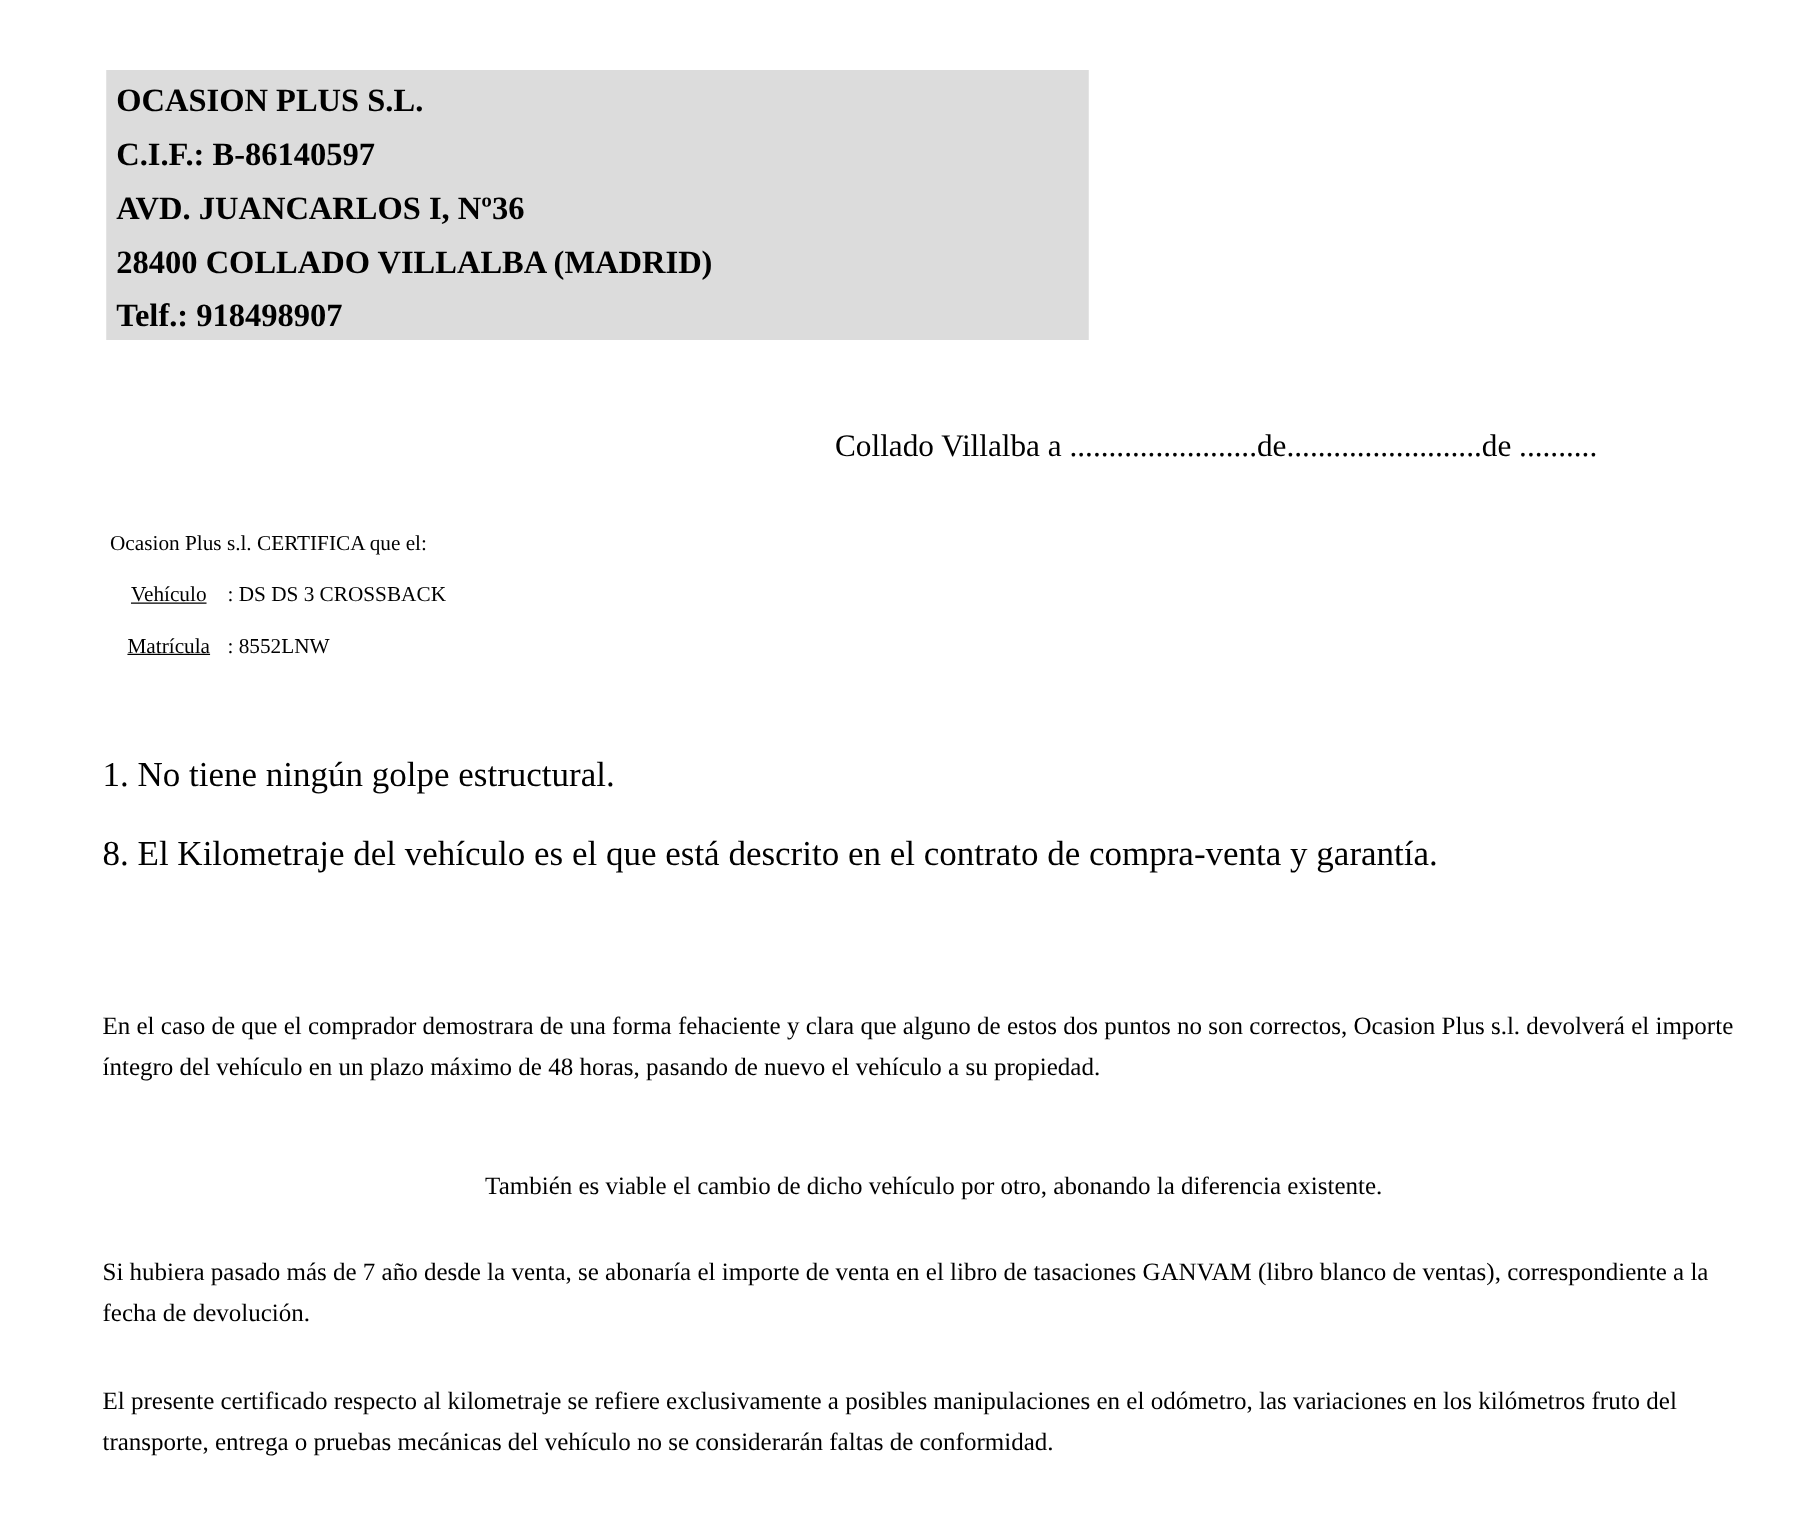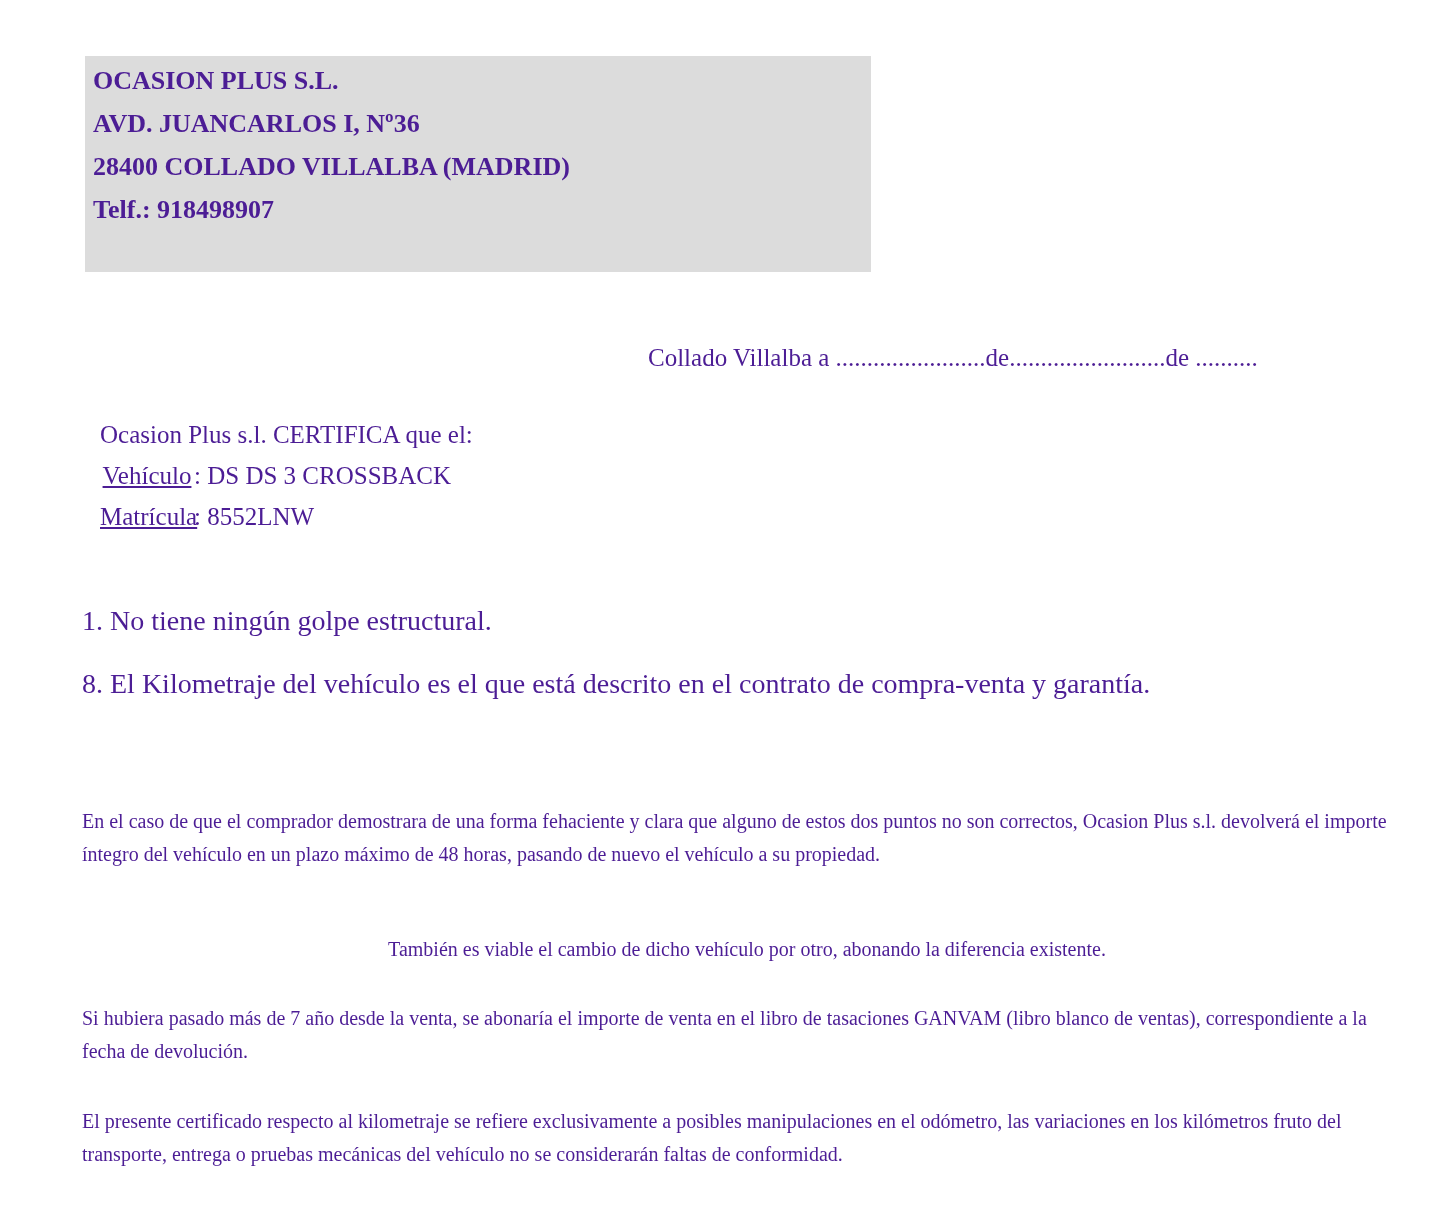--- a/index.html
+++ b/index.html
@@ -6,53 +6,52 @@
     margin: 0;
     padding: 0;
     background: #ffffff;
   }
   .page {
     position: relative;
     width: 1440px;
     height: 1219px;
     background: #ffffff;
     font-family: "Liberation Serif", "DejaVu Serif", serif;
-    color: #4c1d95;
+    color: #000000;
     overflow: hidden;
   }
   .header-box {
     position: absolute;
     left: 85px;
     top: 56px;
     width: 786px;
     height: 216px;
     background: #dcdcdc;
     box-sizing: border-box;
     padding: 3px 0 0 8px;
   }
   .header-box .hline {
     font-size: 26px;
     font-weight: bold;
     line-height: 43px;
     white-space: nowrap;
   }
   .date-line {
     position: absolute;
-    left: 648px;
+    left: 668px;
     top: 344px;
     font-size: 25px;
     white-space: nowrap;
   }
   .cert-block {
     position: absolute;
     left: 88px;
     top: 414px;
-    font-size: 25px;
+    font-size: 17px;
     line-height: 41px;
-    margin-left: 12px;
   }
   .field-label {
     display: inline-block;
     width: 94px;
     text-align: center;
   }
   .field-label .u {
     text-decoration: underline;
   }
   .item {
@@ -76,20 +75,21 @@
   .para3 { top: 1002px; }
   .para4 { top: 1105px; }
 </style>
 </head>
 <body>
 
 <div class="page">
 
   <div class="header-box">
     <div class="hline">OCASION PLUS S.L.</div>
+    <div class="hline">C.I.F.: B-86140597</div>
     <div class="hline">AVD. JUANCARLOS I, Nº36</div>
     <div class="hline">28400 COLLADO VILLALBA (MADRID)</div>
     <div class="hline">Telf.: 918498907</div>
   </div>
 
   <div class="date-line">Collado Villalba a ........................de.........................de ..........</div>
 
   <div class="cert-block">
     <div>Ocasion Plus s.l. CERTIFICA que el:</div>
     <div>

